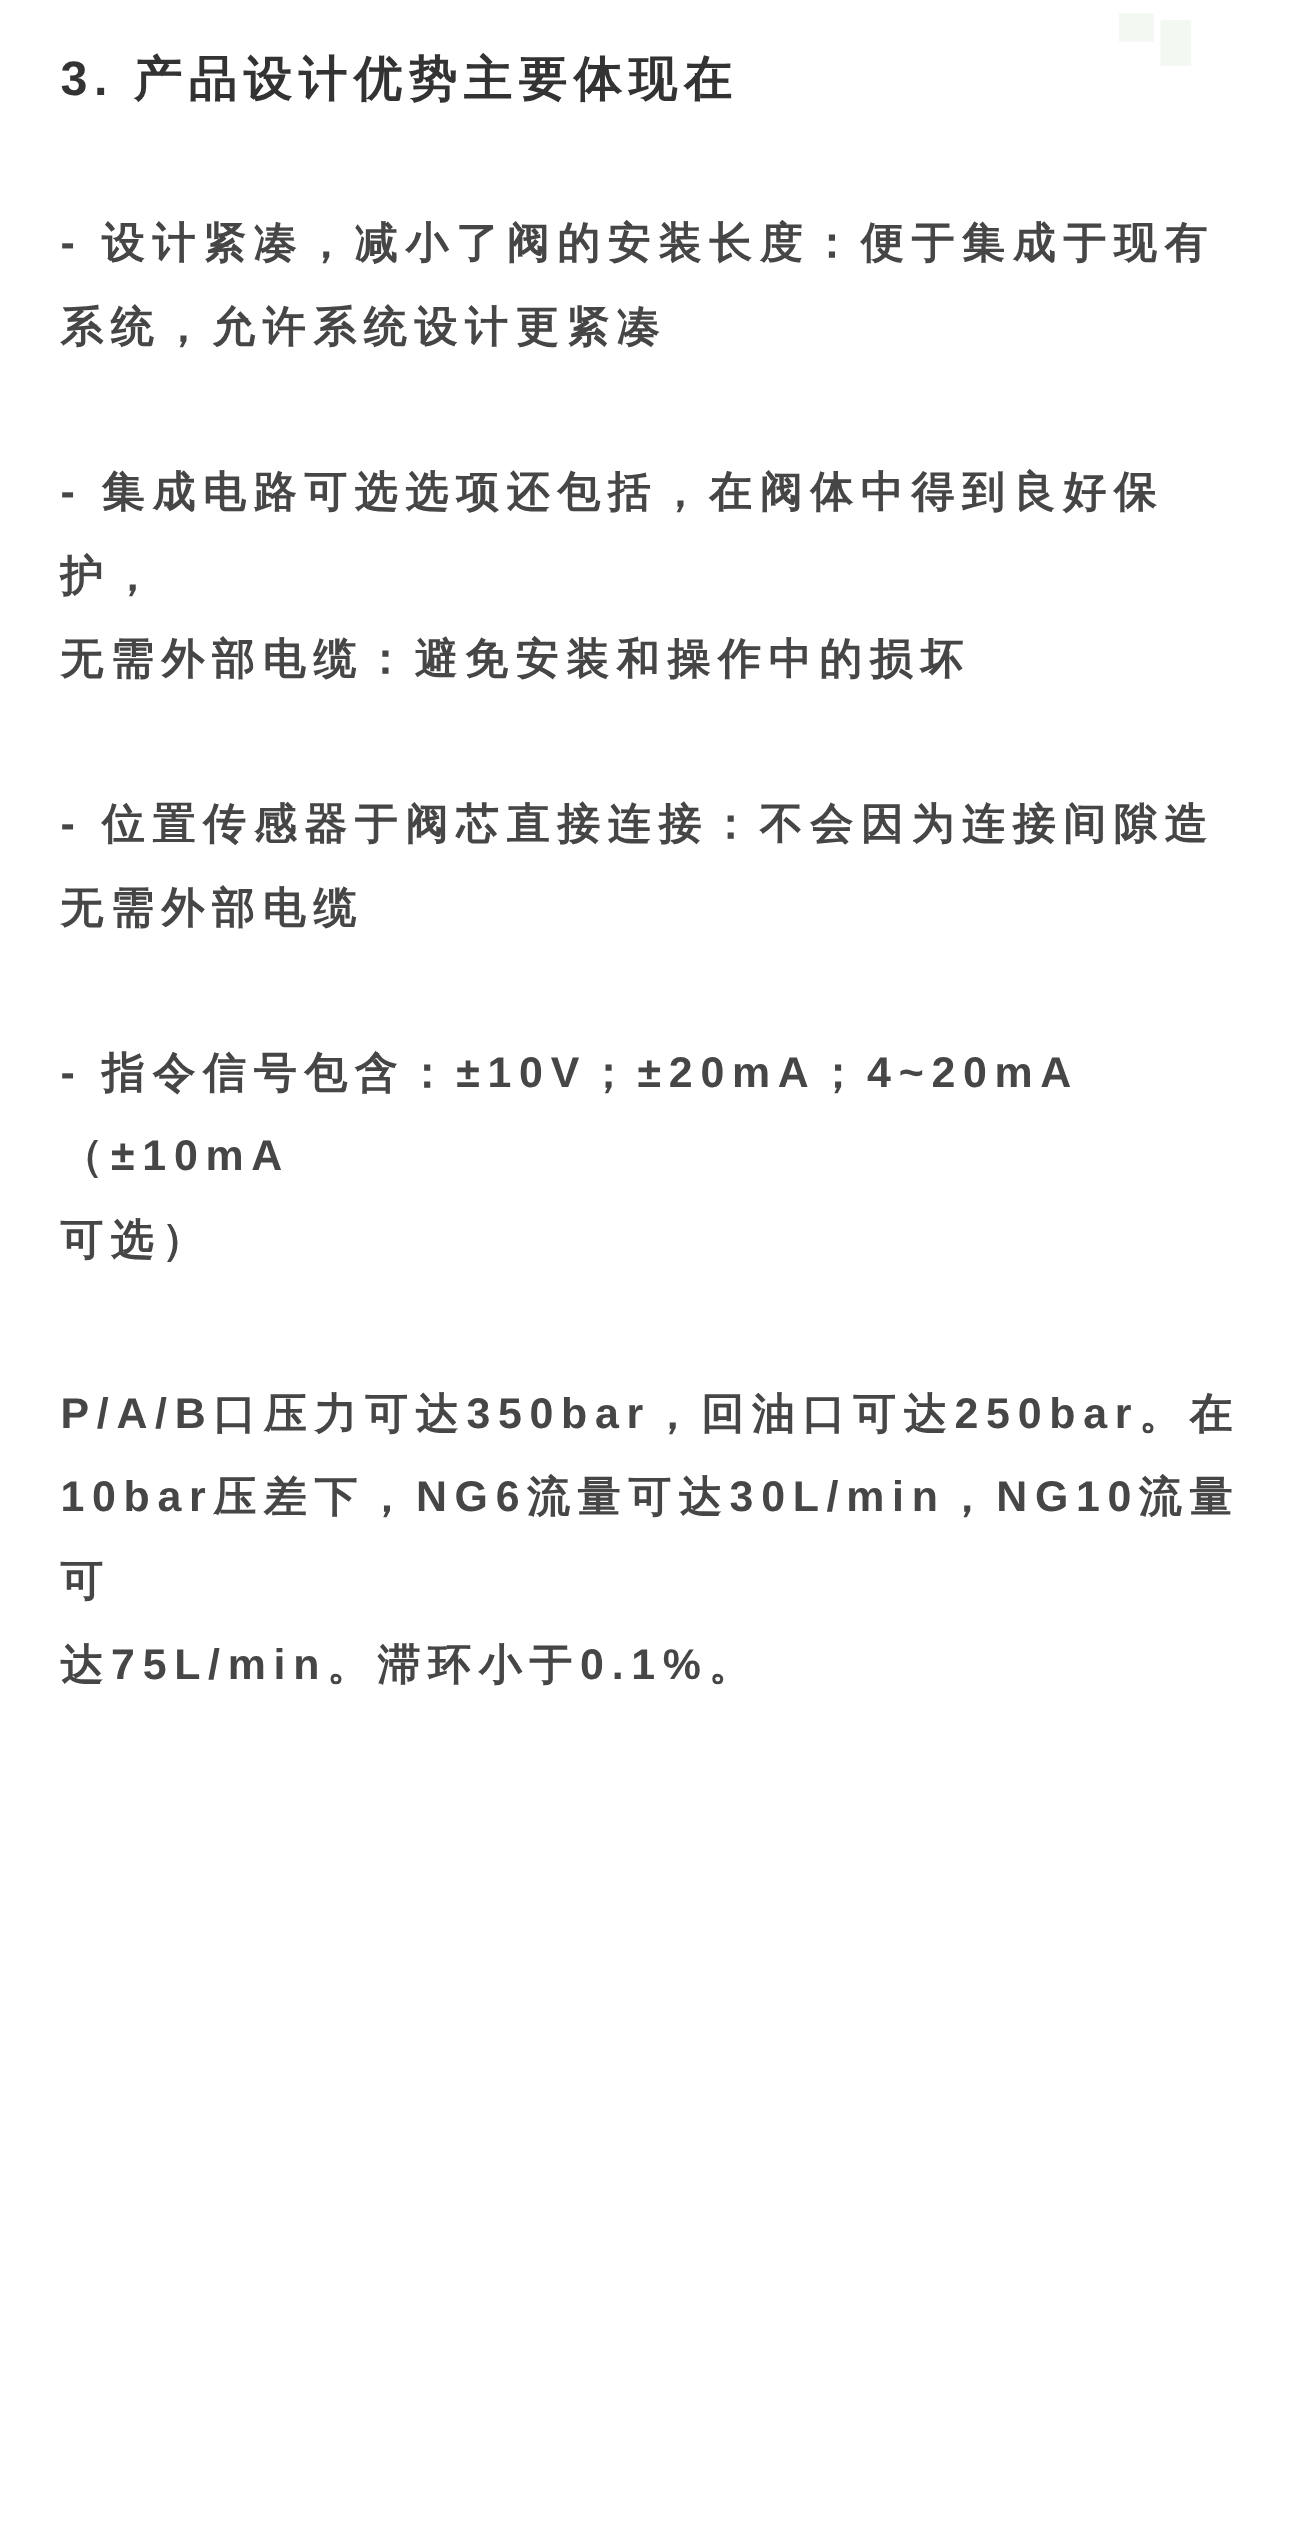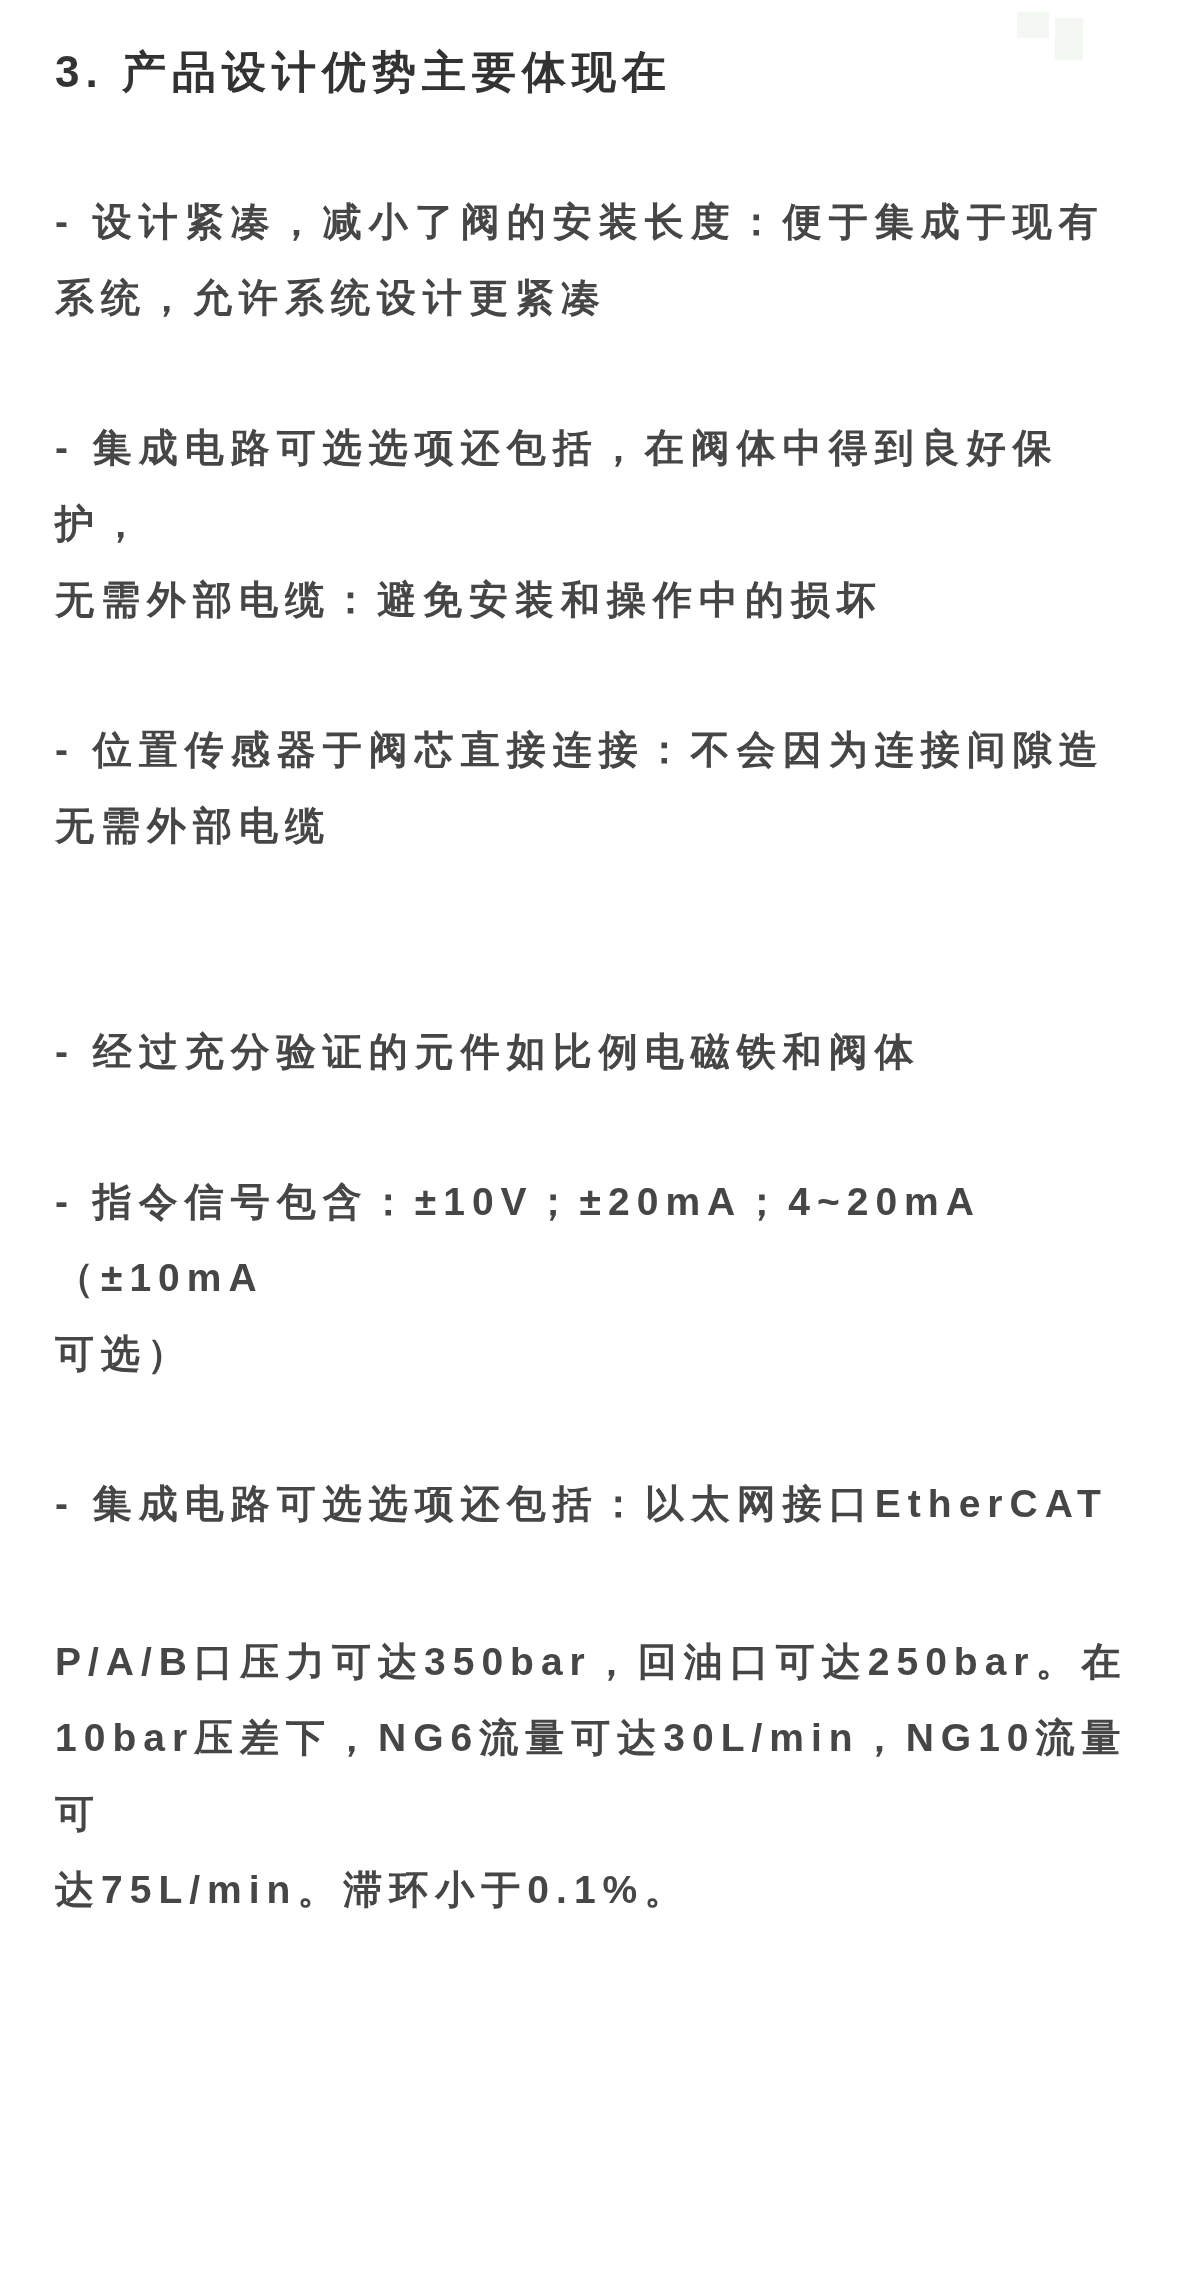--- a/index.html
+++ b/index.html
@@ -63,27 +63,25 @@
 
   <p class="para after-heading">- 设计紧凑，减小了阀的安装长度：便于集成于现有
 系统，允许系统设计更紧凑</p>
 
   <p class="para">- 集成电路可选选项还包括，在阀体中得到良好保护，
 无需外部电缆：避免安装和操作中的损坏</p>
 
   <p class="para">- 位置传感器于阀芯直接连接：不会因为连接间隙造
 无需外部电缆</p>
 
-  <p class="para gap-xl">- 经过充分验证的元件如比例电磁铁和阀体</p>
 
 
   <p class="para">- 指令信号包含：±10V；±20mA；4~20mA（±10mA
 可选）</p>
 
 
-  <p class="para">- 集成电路可选选项还包括：以太网接口EtherCAT</p>
 
 
   <p class="para after-heading">P/A/B口压力可达350bar，回油口可达250bar。在
 10bar压差下，NG6流量可达30L/min，NG10流量可
 达75L/min。滞环小于0.1%。</p>
 
 </div>
 
 </body></html>

